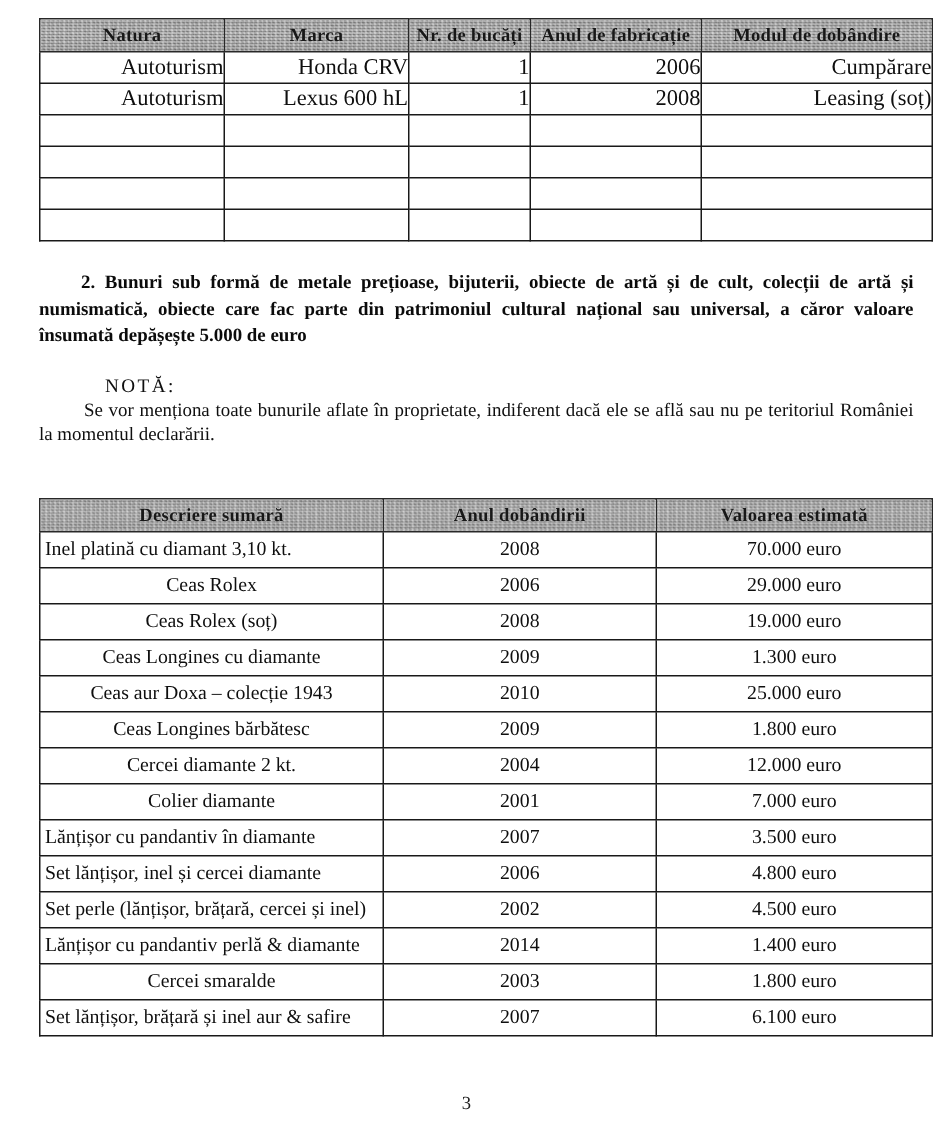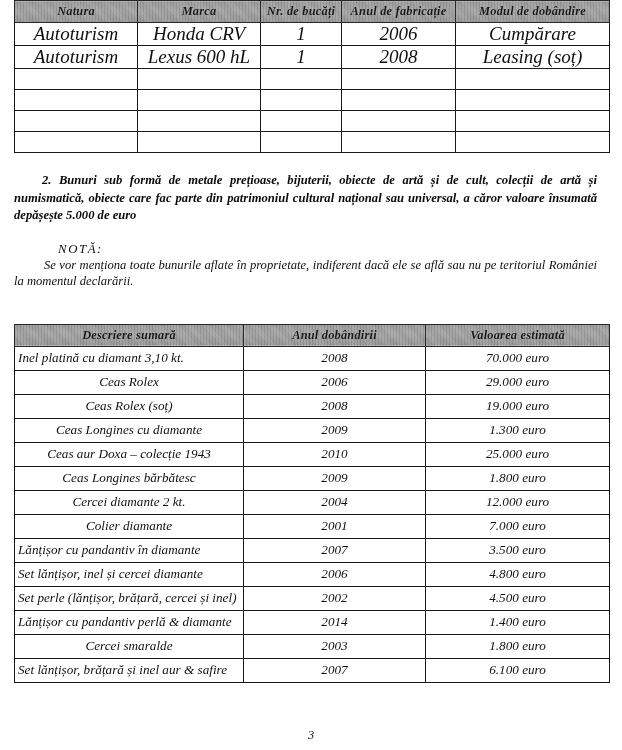--- a/index.html
+++ b/index.html
@@ -14,22 +14,21 @@
     position: relative;
     font-family: "Liberation Serif", "DejaVu Serif", serif;
     color: #111111;
     overflow: hidden;
   }
   .page {
     position: relative;
     width: 622px;
     height: 750px;
     box-sizing: border-box;
-    padding: 0;
-    font-style: italic;
+    padding: 12px;
   }
 
   
   .doc-table {
     border-collapse: collapse;
     table-layout: fixed;
     width: 595px;
     margin: 0 0 0 14px;
     background: #ffffff;
   }
@@ -59,21 +58,22 @@
     text-shadow: 0 0 1px rgba(255,255,255,.35);
   }
   .doc-table thead th .hlabel {
     position: relative;
     z-index: 2;
   }
 
   
   #table-vehicles td {
     height: 20px;
-    font-size: 19px;
+    font-size: 15px;
+    text-align: right;
   }
   #table-vehicles col.c-natura    { width: 123px; }
   #table-vehicles col.c-marca     { width: 123px; }
   #table-vehicles col.c-bucati    { width: 81px;  }
   #table-vehicles col.c-an        { width: 114px; }
   #table-vehicles col.c-mod       { width: 154px; }
   #table-vehicles tr.empty td { height: 20px; }
 
   
   .para-bold {

